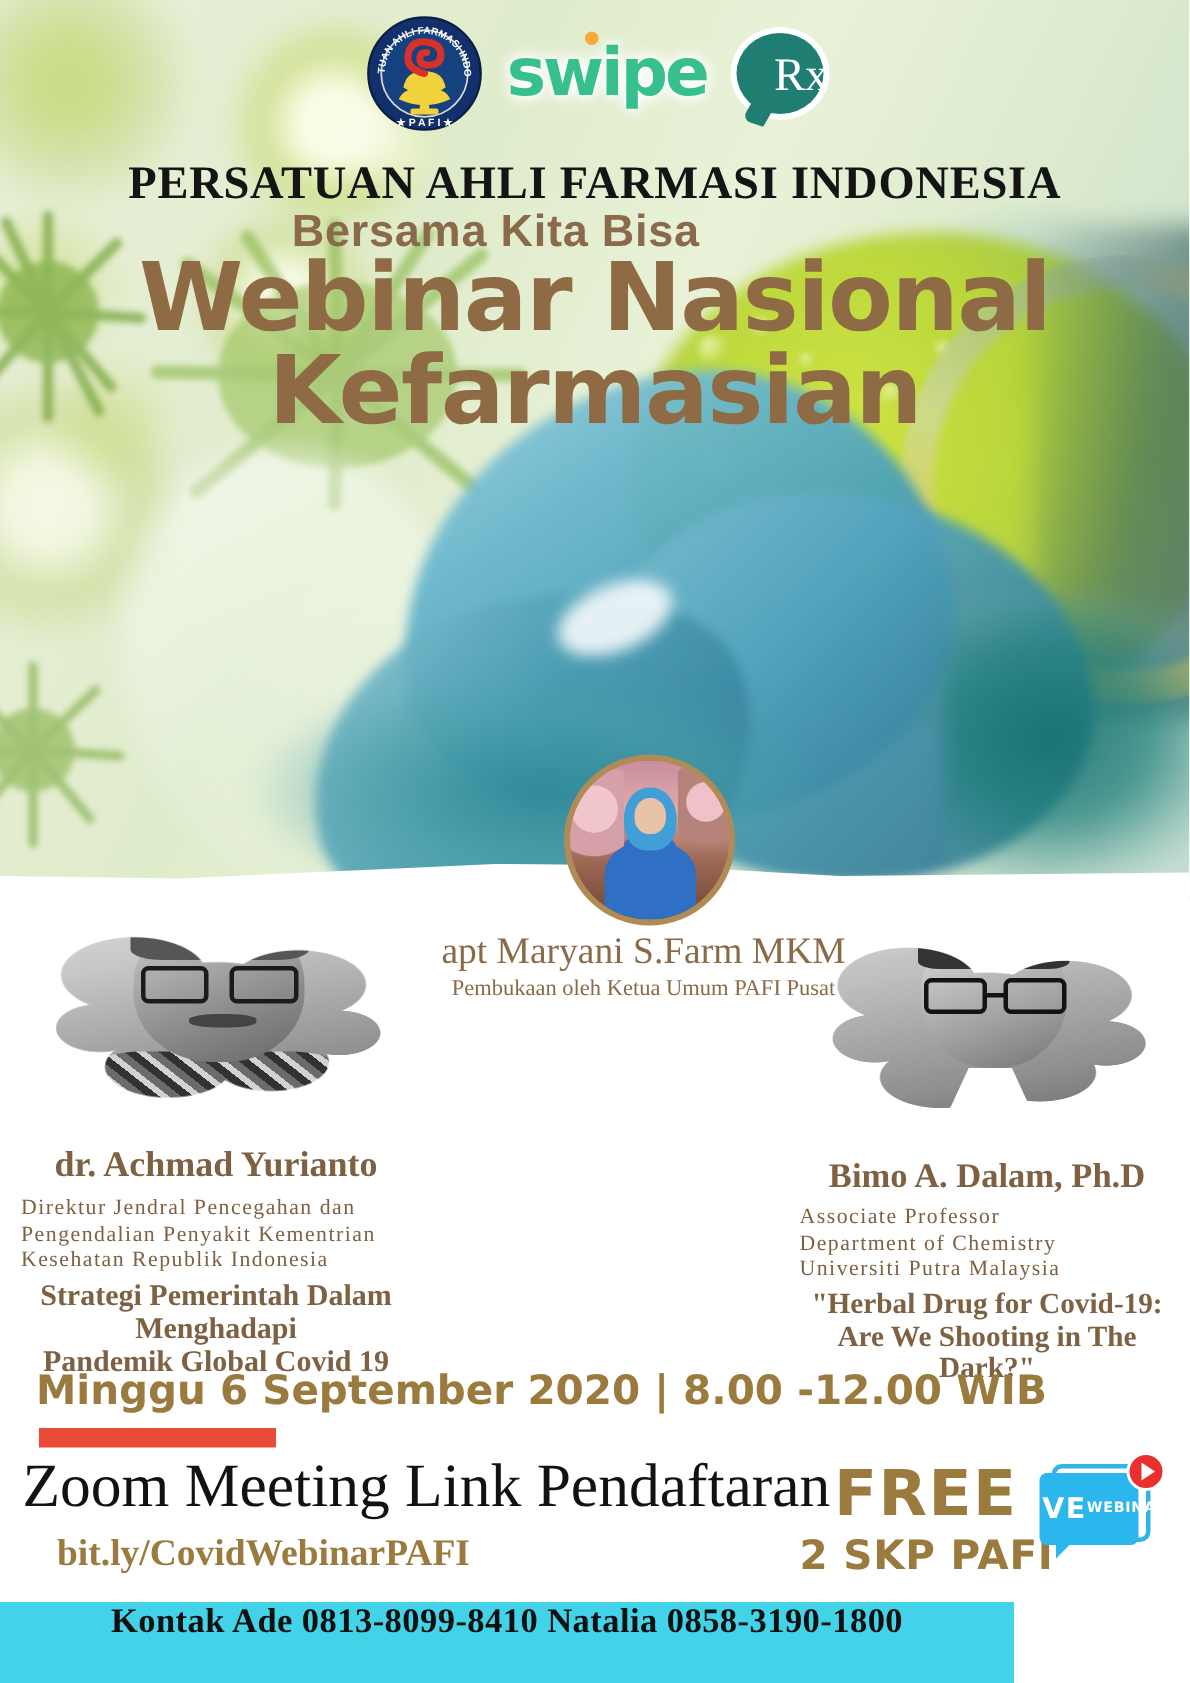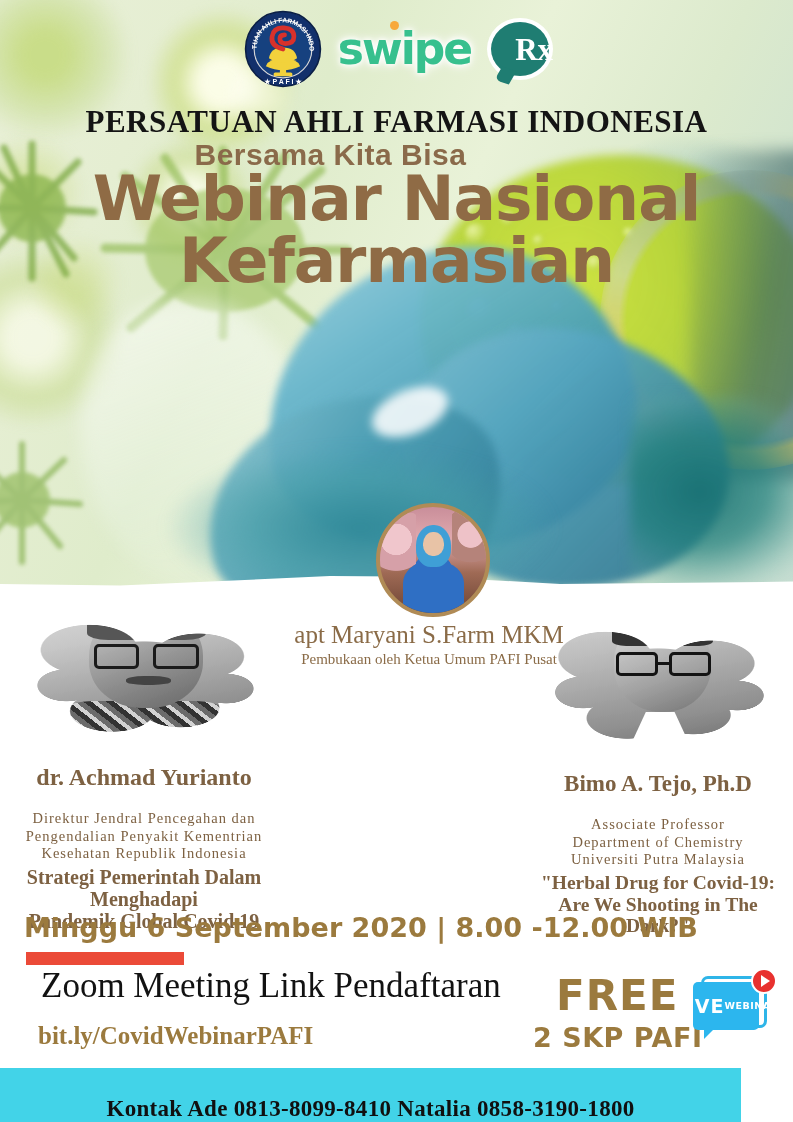--- a/index.html
+++ b/index.html
@@ -134,21 +134,21 @@
   .swipe-dot { position:absolute; width:9px; height:9px; border-radius:50%; background:#f7a93b; left:52px; top:-1px; }
   .rx-bubble {
     width:58px; height:54px; border-radius:50% 50% 50% 50%;
     background:#1f7d72; position:relative; display:flex; align-items:center; justify-content:center;
     box-shadow:0 0 0 4px #fff;
   }
   .rx-bubble:after {
     content:""; position:absolute; left:7px; bottom:-7px; width:15px; height:15px;
     background:#1f7d72; border-radius:0 0 0 6px; transform:rotate(18deg) skewX(-12deg);
   }
-  .rx-text { font-family:"Liberation Serif", serif; font-weight:bold; font-size:31px; color:#fff; line-height:1; position:relative; z-index:2;margin-left:28px; }
+  .rx-text { font-family:"Liberation Serif", serif; font-weight:normal; font-size:31px; color:#fff; line-height:1; position:relative; z-index:2;margin-left:28px; }
 
   
   .org-name {
     position:absolute; left:0; top:104px; width:793px; text-align:center;
     font-family:"Liberation Serif", serif; font-weight:bold; font-size:31px;
     color:#141414; letter-spacing:.5px; white-space:nowrap;
   }
   .tagline {
     position:absolute; left:0; top:138px; width:661px; text-align:center;
     font-family:Liberation Sans, sans-serif; font-weight:bold; font-size:30px;
@@ -219,35 +219,35 @@
   .p2 .glass-l { position:absolute; left:31%; top:33%; width:19%; height:15%; border:3px solid #1f1f1f; border-radius:5px; }
   .p2 .glass-r { position:absolute; left:55%; top:33%; width:19%; height:15%; border:3px solid #1f1f1f; border-radius:5px; }
   .p2 .bridge { position:absolute; left:50%; top:39%; width:6%; height:3px; background:#1f1f1f; }
   .p2 .collar { position:absolute; left:24%; top:70%; width:54%; height:32%; background:#f2f2f2; clip-path:polygon(38% 0,62% 0,82% 100%,18% 100%); }
   .p2 .suit { position:absolute; left:10%; top:70%; width:80%; height:32%; background:#2e2e2e; clip-path:polygon(0 18%,30% 0,38% 22%,62% 22%,70% 0,100% 18%,100% 100%,0 100%); z-index:-1; }
 
   .sp-name {
     text-align:center; font-family:"Liberation Serif", serif; font-weight:bold;
     font-size:24px; color:#7d6142; margin-top:4px;
   }
-  .sp-affil { text-align:center; font-family:"Liberation Serif", serif; font-size:14.5px; color:#7d6142; letter-spacing:1px; line-height:1.22; margin-top:19px; }
+  .sp-affil { text-align:left; font-family:"Liberation Serif", serif; font-size:14.5px; color:#7d6142; letter-spacing:1px; line-height:1.22; margin-top:6px; }
   .sp-topic { text-align:center; font-family:"Liberation Serif", serif; font-weight:bold; font-size:20px; color:#7d6142; line-height:1.1; margin-top:3px; }
   .speaker-right .sp-name { font-size:23px; }
   .speaker-right .sp-topic { font-size:19.5px; }
 
   
   .datetime {
     position:absolute; left:24px; top:912px;
     font-family:"DejaVu Sans", sans-serif; font-weight:bold; font-size:27px; color:#9b7a3e;
     white-space:nowrap;
   }
   .red-bar { position:absolute; left:26px; top:952px; width:158px; height:13px; background:#eb4a38; }
   .zoomline {
-    position:absolute; left:41px; top:966px;
-    font-family:"Liberation Serif", serif; font-size:35px; color:#121212; white-space:nowrap;
+    position:absolute; left:15px; top:966px;
+    font-family:"Liberation Serif", serif; font-size:41px; color:#121212; white-space:nowrap;
   }
   .bitly {
     position:absolute; left:38px; top:1022px;
     font-family:"Liberation Serif", serif; font-weight:bold; font-size:25px; color:#9b7a3e; white-space:nowrap;
   }
   .free {
     position:absolute; left:556px; top:971px;
     font-family:"DejaVu Sans", sans-serif; font-weight:bold; font-size:42px; color:#9b7a3e; letter-spacing:1px;
   }
   .skp {
@@ -269,22 +269,22 @@
   .lb-live { font-family:"DejaVu Sans", sans-serif; font-weight:bold; font-size:19px; line-height:1; letter-spacing:1px; }
   .lb-web  { font-family:"DejaVu Sans", sans-serif; font-weight:bold; font-size:9.5px; line-height:1.2; letter-spacing:.5px; }
   .lb-play {
     position:absolute; right:-2px; top:-4px; width:26px; height:26px; border-radius:50%;
     background:#e8312f; display:flex; align-items:center; justify-content:center; border:2px solid #fff;
   }
   .lb-play:after { content:""; border-left:9px solid #fff; border-top:6px solid transparent; border-bottom:6px solid transparent; margin-left:3px; }
 
   
   .footer {
-    position:absolute; left:0; bottom:0; width:741px; height:54px; background:#42d3e8;
-    display:flex; align-items:flex-end; justify-content:center;
+    position:absolute; left:0; bottom:0; width:676px; height:54px; background:#42d3e8;
+    display:flex; align-items:flex-start; justify-content:center;
   }
   .footer-text { font-family:"Liberation Serif", serif; font-weight:bold; font-size:23px; color:#101010; letter-spacing:.3px; }
 </style>
 </head>
 <body>
 
 <div class="poster">
 
   <div class="bg-top">
     <div class="virus v1"></div>
@@ -446,21 +446,21 @@
           <div class="suit"></div>
           <div class="collar"></div>
           <div class="head"></div>
           <div class="hair"></div>
           <div class="glass-l"></div>
           <div class="glass-r"></div>
           <div class="bridge"></div>
         </div>
       </div>
     </div>
-    <div class="sp-name">Bimo A. Tejo, Ph.D</div>
+    <div class="sp-name">Bimo A. Dalam, Ph.D</div>
     <div class="sp-affil" style="white-space:pre-line">Associate Professor
 Department of Chemistry
 Universiti Putra Malaysia</div>
     <div class="sp-topic" style="white-space:pre-line">"Herbal Drug for Covid-19:
 Are We Shooting in The Dark?"</div>
   </div>
 
   <div class="datetime">Minggu  6 September  2020 | 8.00 -12.00 WIB</div>
   <div class="red-bar"></div>
   <div class="zoomline">Zoom Meeting  Link  Pendaftaran</div>

